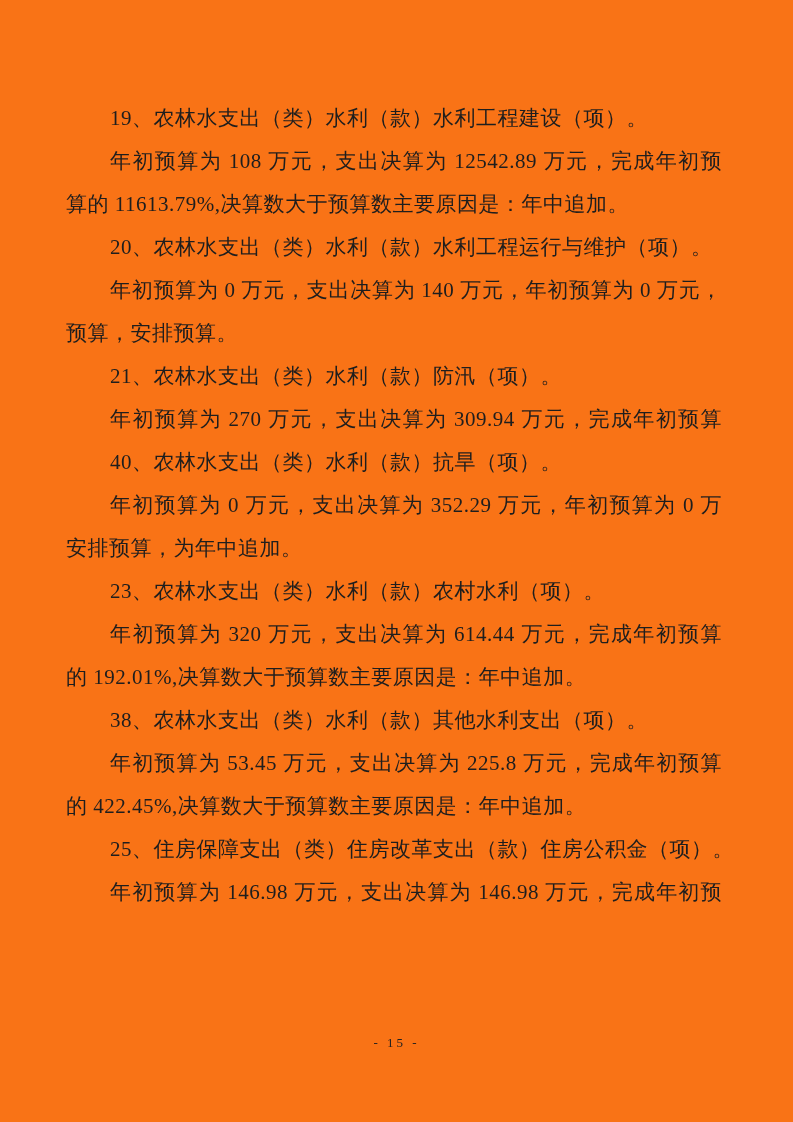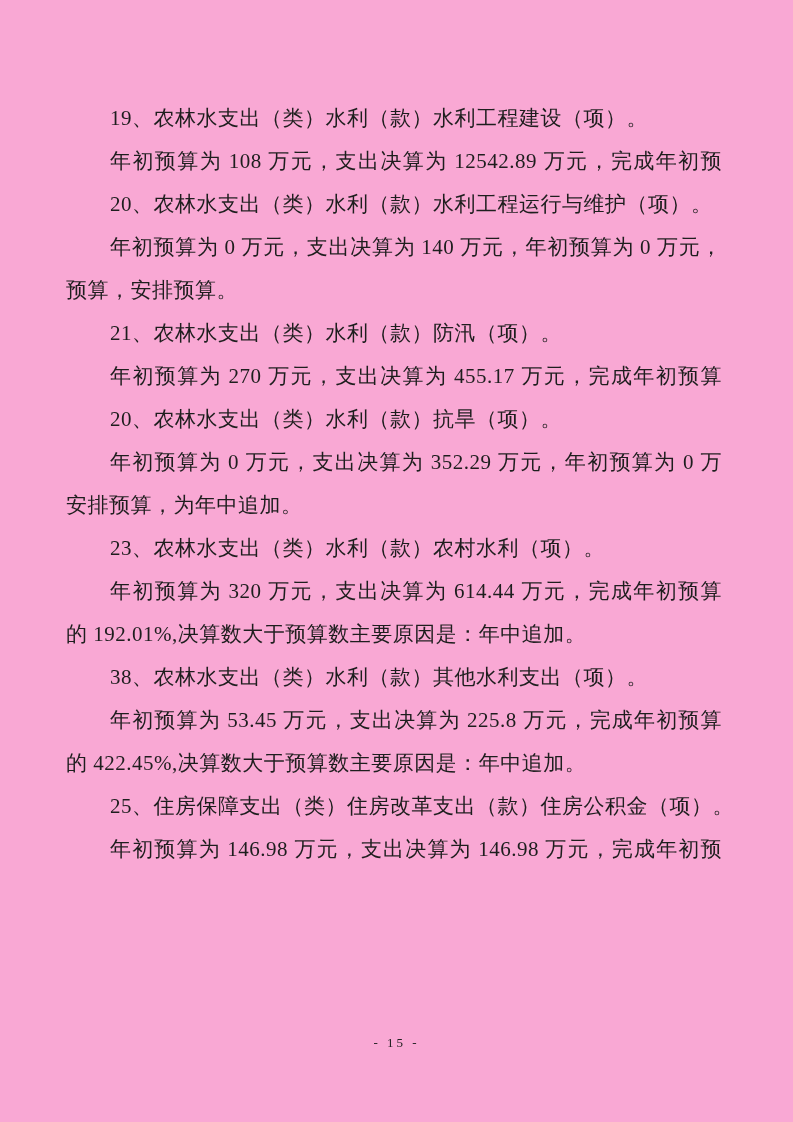--- a/index.html
+++ b/index.html
@@ -4,21 +4,21 @@
 <style>
   html, body {
     margin: 0;
     padding: 0;
     background: #ffffff;
   }
   .page {
     position: relative;
     width: 793px;
     height: 1122px;
-    background: #f9a8d4;
+    background: #f97316;
     overflow: hidden;
     font-family: "Liberation Serif", "DejaVu Serif", serif;
     color: #1e1e1e;
   }
   .doc-body {
     position: absolute;
     left: 66px;
     top: 97px;
     width: 656px;
   }
@@ -54,26 +54,27 @@
     margin-top: 28px;
   }
 </style>
 </head>
 <body>
 
 <div class="page">
   <main class="doc-body">
       <div class="line indent">19、农林水支出（类）水利（款）水利工程建设（项）。</div>
       <div class="line indent fill">年初预算为 108 万元，支出决算为 12542.89 万元，完成年初预</div>
+      <div class="line">算的 11613.79%,决算数大于预算数主要原因是：年中追加。</div>
       <div class="line indent">20、农林水支出（类）水利（款）水利工程运行与维护（项）。</div>
       <div class="line indent fill">年初预算为 0 万元，支出决算为 140 万元，年初预算为 0 万元，</div>
       <div class="line">预算，安排预算。</div>
       <div class="line indent">21、农林水支出（类）水利（款）防汛（项）。</div>
-      <div class="line indent fill">年初预算为 270 万元，支出决算为 455.17 万元，完成年初预算</div>
-      <div class="line indent">20、农林水支出（类）水利（款）抗旱（项）。</div>
+      <div class="line indent fill">年初预算为 270 万元，支出决算为 309.94 万元，完成年初预算</div>
+      <div class="line indent">40、农林水支出（类）水利（款）抗旱（项）。</div>
       <div class="line indent fill">年初预算为 0 万元，支出决算为 352.29 万元，年初预算为 0 万</div>
       <div class="line">安排预算，为年中追加。</div>
       <div class="line indent">23、农林水支出（类）水利（款）农村水利（项）。</div>
       <div class="line indent fill">年初预算为 320 万元，支出决算为 614.44 万元，完成年初预算</div>
       <div class="line">的 192.01%,决算数大于预算数主要原因是：年中追加。</div>
       <div class="line indent">38、农林水支出（类）水利（款）其他水利支出（项）。</div>
       <div class="line indent fill">年初预算为 53.45 万元，支出决算为 225.8 万元，完成年初预算</div>
       <div class="line">的 422.45%,决算数大于预算数主要原因是：年中追加。</div>
       <div class="line indent">25、住房保障支出（类）住房改革支出（款）住房公积金（项）。</div>
       <div class="line indent fill">年初预算为 146.98 万元，支出决算为 146.98 万元，完成年初预</div>

